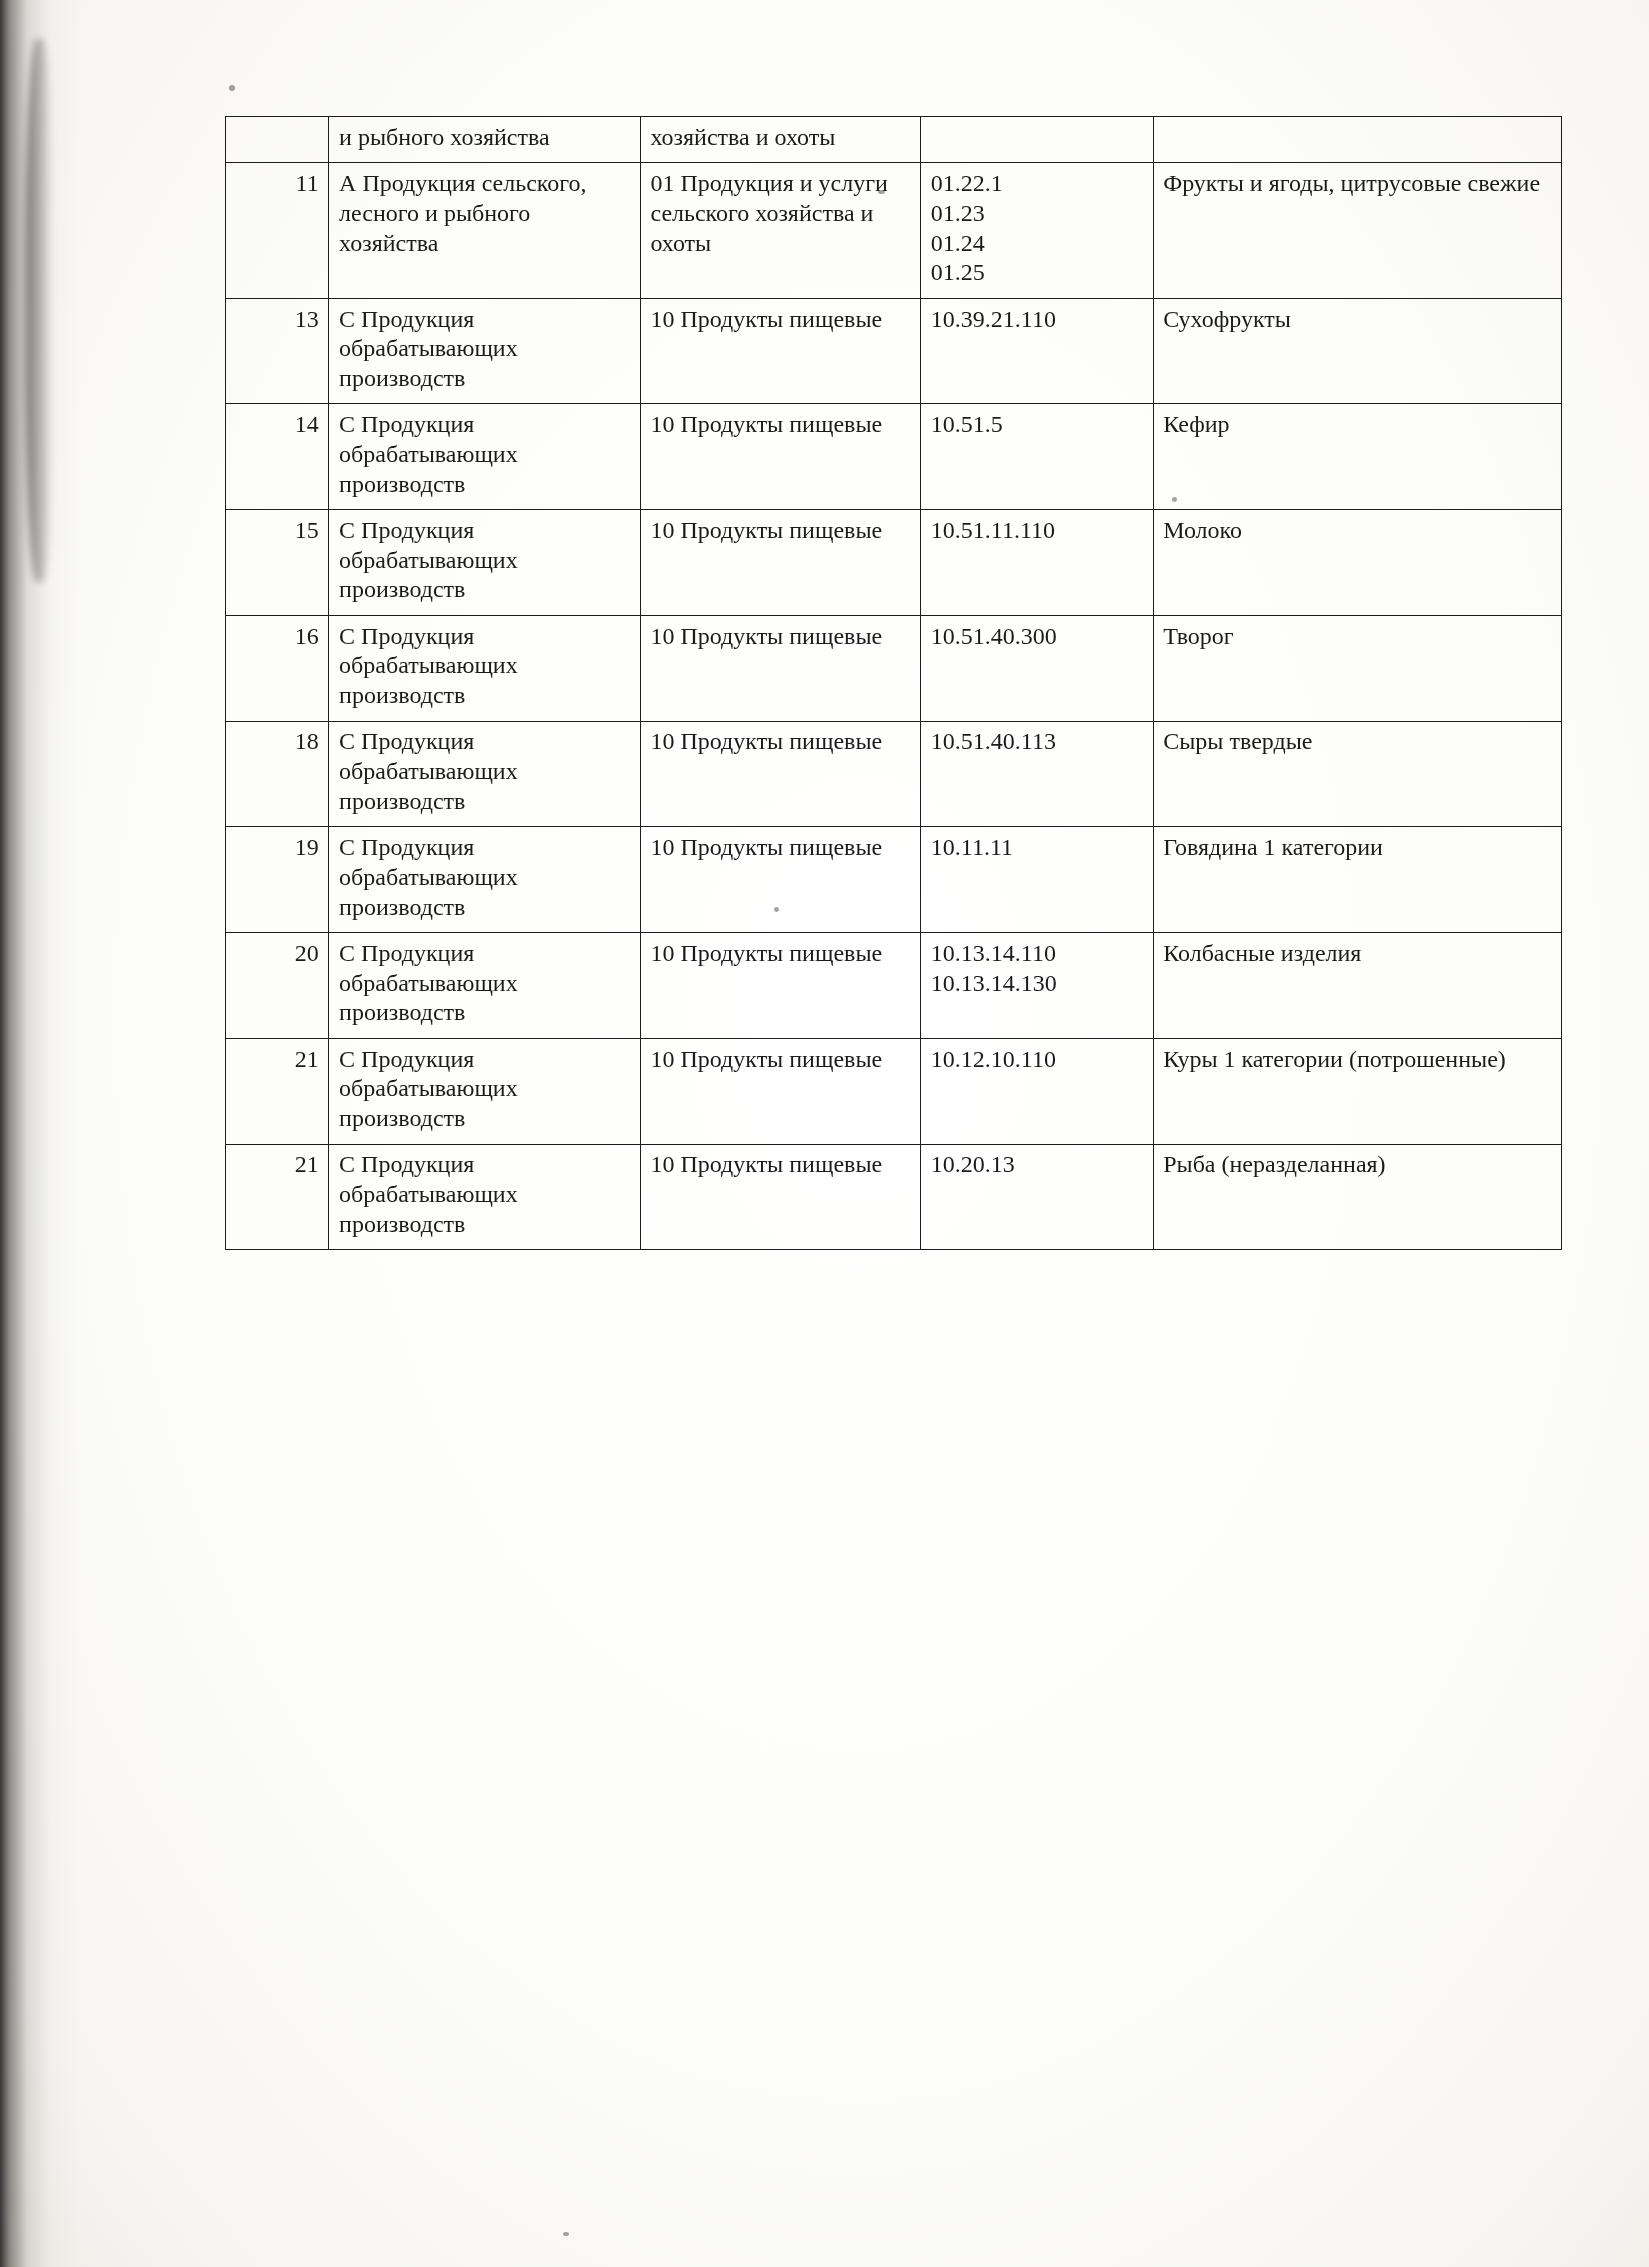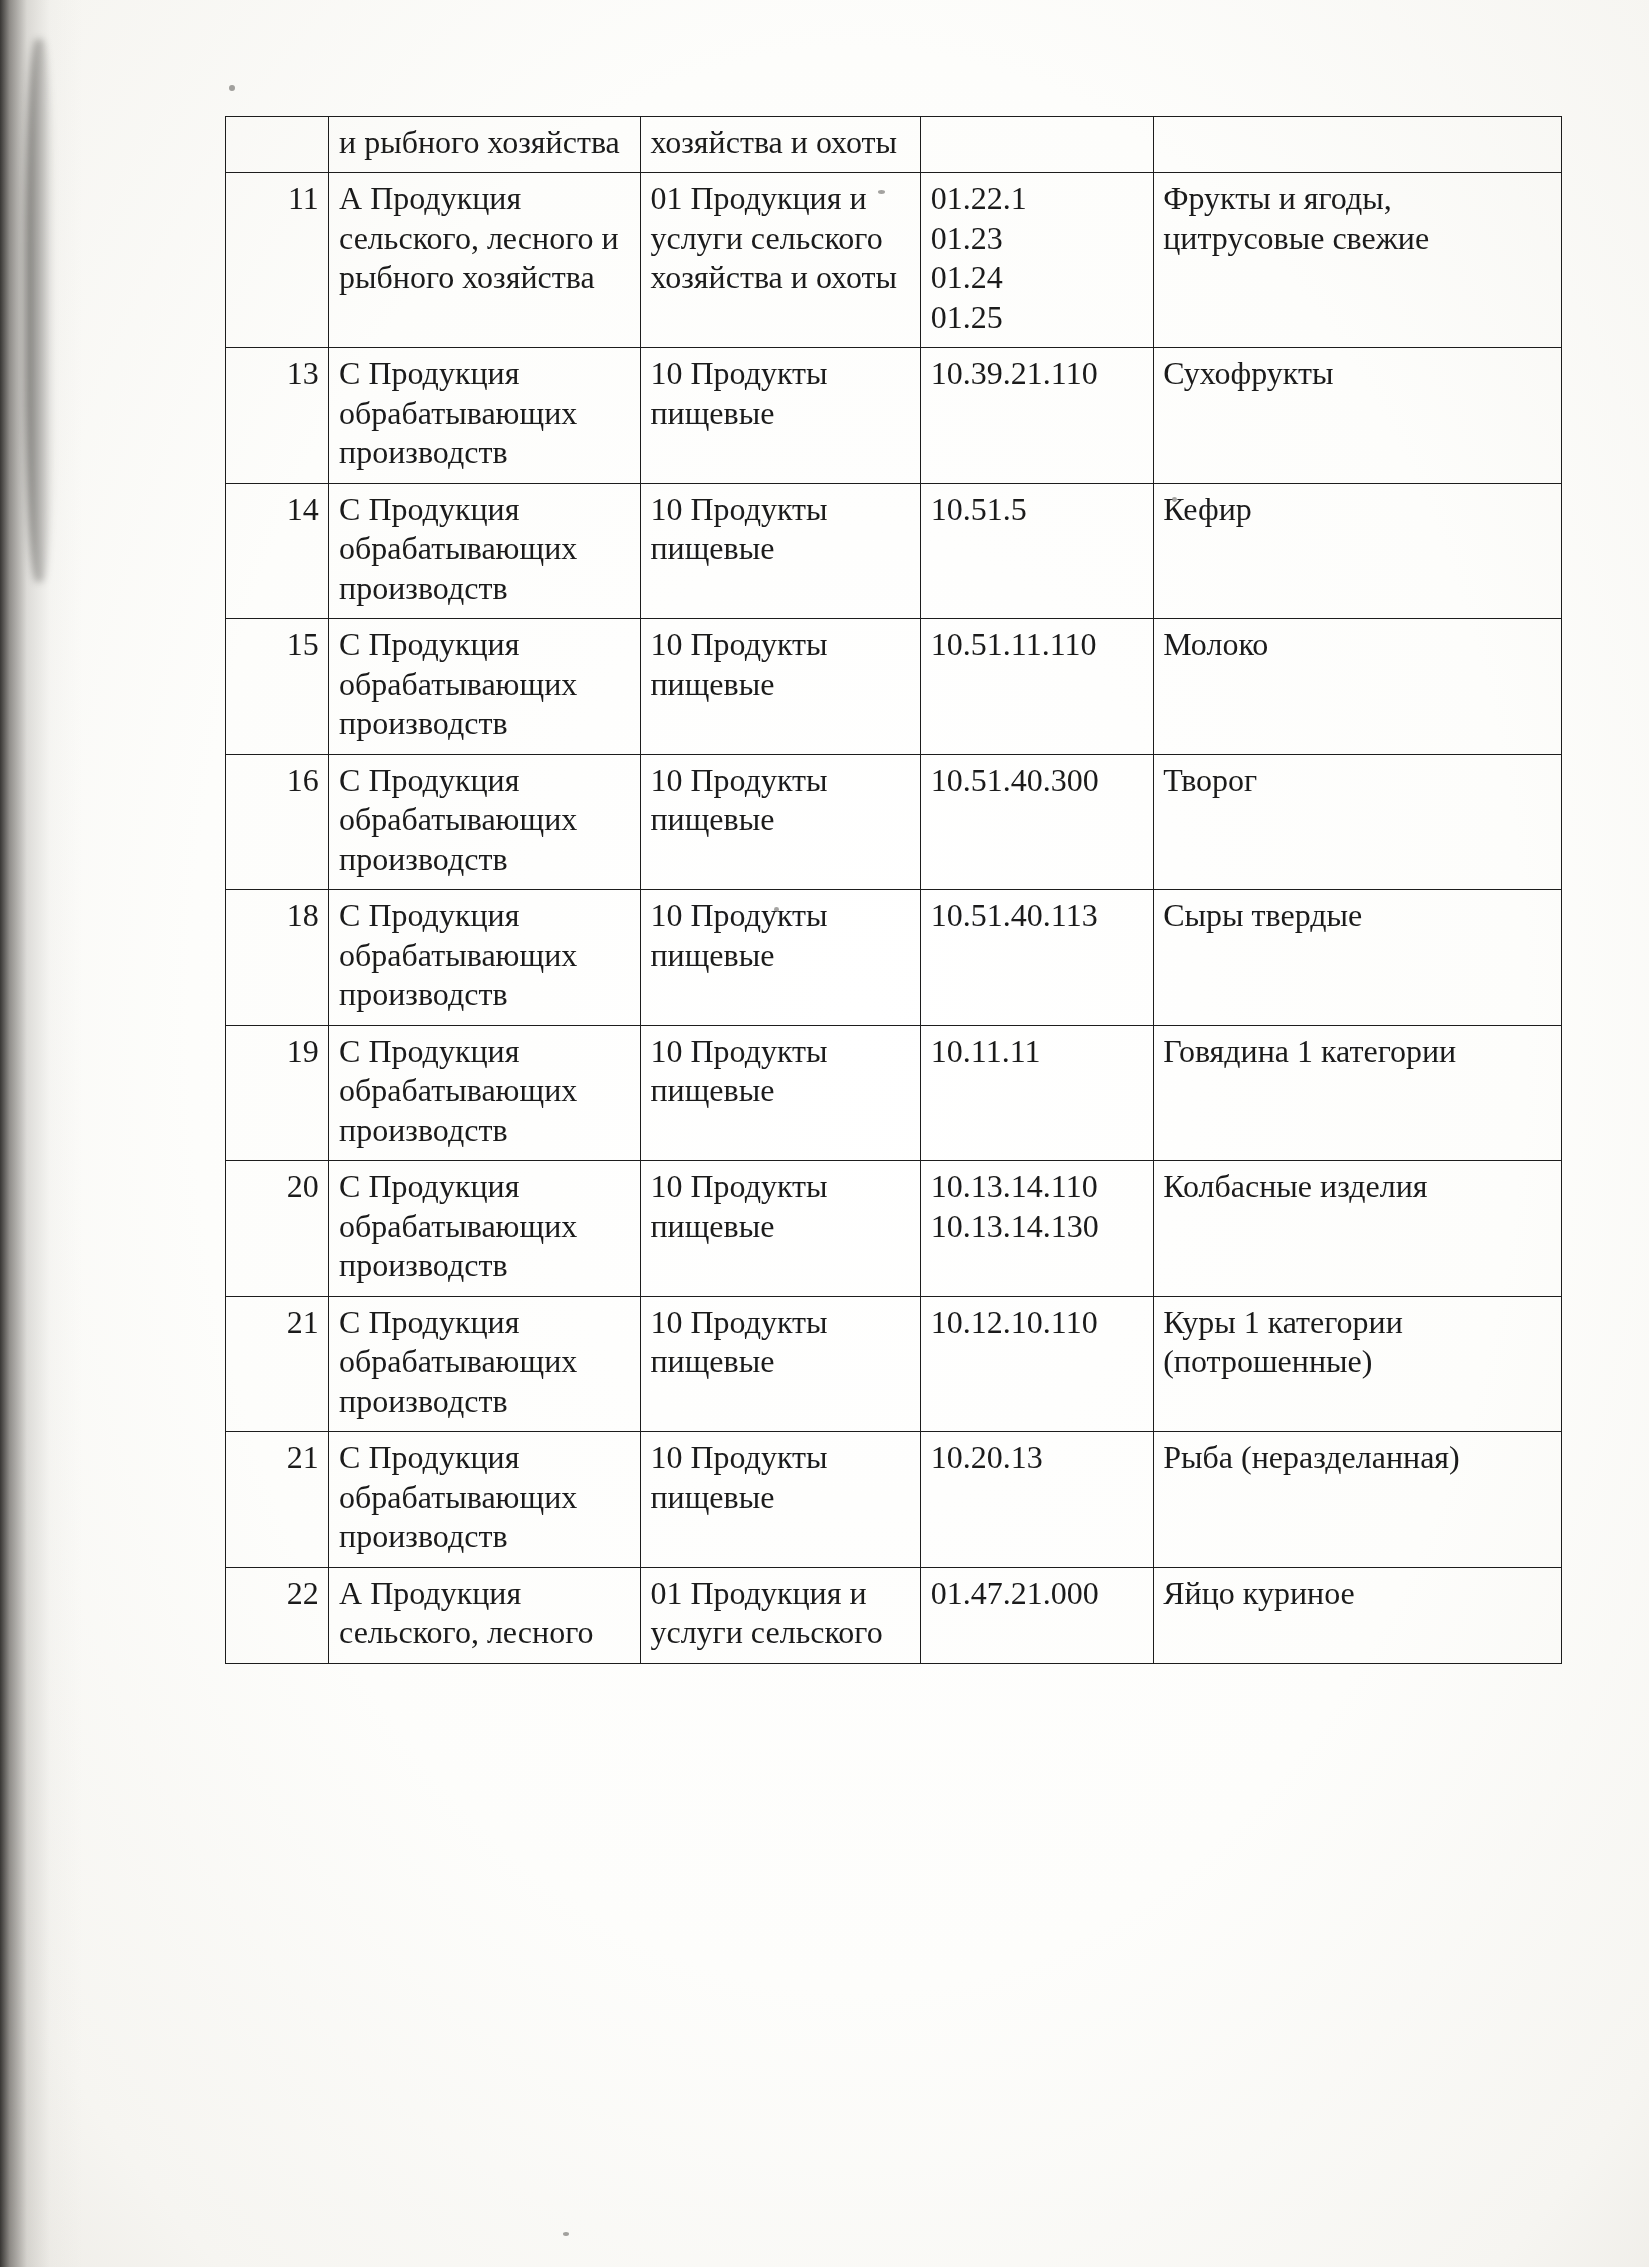--- a/index.html
+++ b/index.html
@@ -57,21 +57,21 @@
     position: absolute;
     left: 225px;
     top: 116px;
     width: 1320px;
   }
 
   table.reg {
     border-collapse: collapse;
     width: 100%;
     table-layout: fixed;
-    font-size: 32px;
+    font-size: 24px;
     line-height: 1.24;
   }
   table.reg td {
     border: 1.9px solid #1d1d1d;
     vertical-align: top;
     padding: 5.8px 9.7px 9.7px 9.7px;
   }
   td.c-num {
     width: 83px;
     text-align: right;
@@ -263,32 +263,19 @@
 производств</td>
           <td class="c-group">10
 Продукты
 пищевые</td>
           <td class="c-code">
             <span class="code-line">10.20.13</span>
           </td>
           <td class="c-name">Рыба (неразделанная)</td>
         </tr>
 
-        <tr>
-          <td class="c-num">22</td>
-          <td class="c-section">А
-Продукция
-сельского, лесного</td>
-          <td class="c-group">01
-Продукция и
-услуги сельского</td>
-          <td class="c-code">
-            <span class="code-line">01.47.21.000</span>
-          </td>
-          <td class="c-name">Яйцо куриное</td>
-        </tr>
 
       </tbody>
     </table>
   </div>
 
 </div>
 
 
 </body></html>

